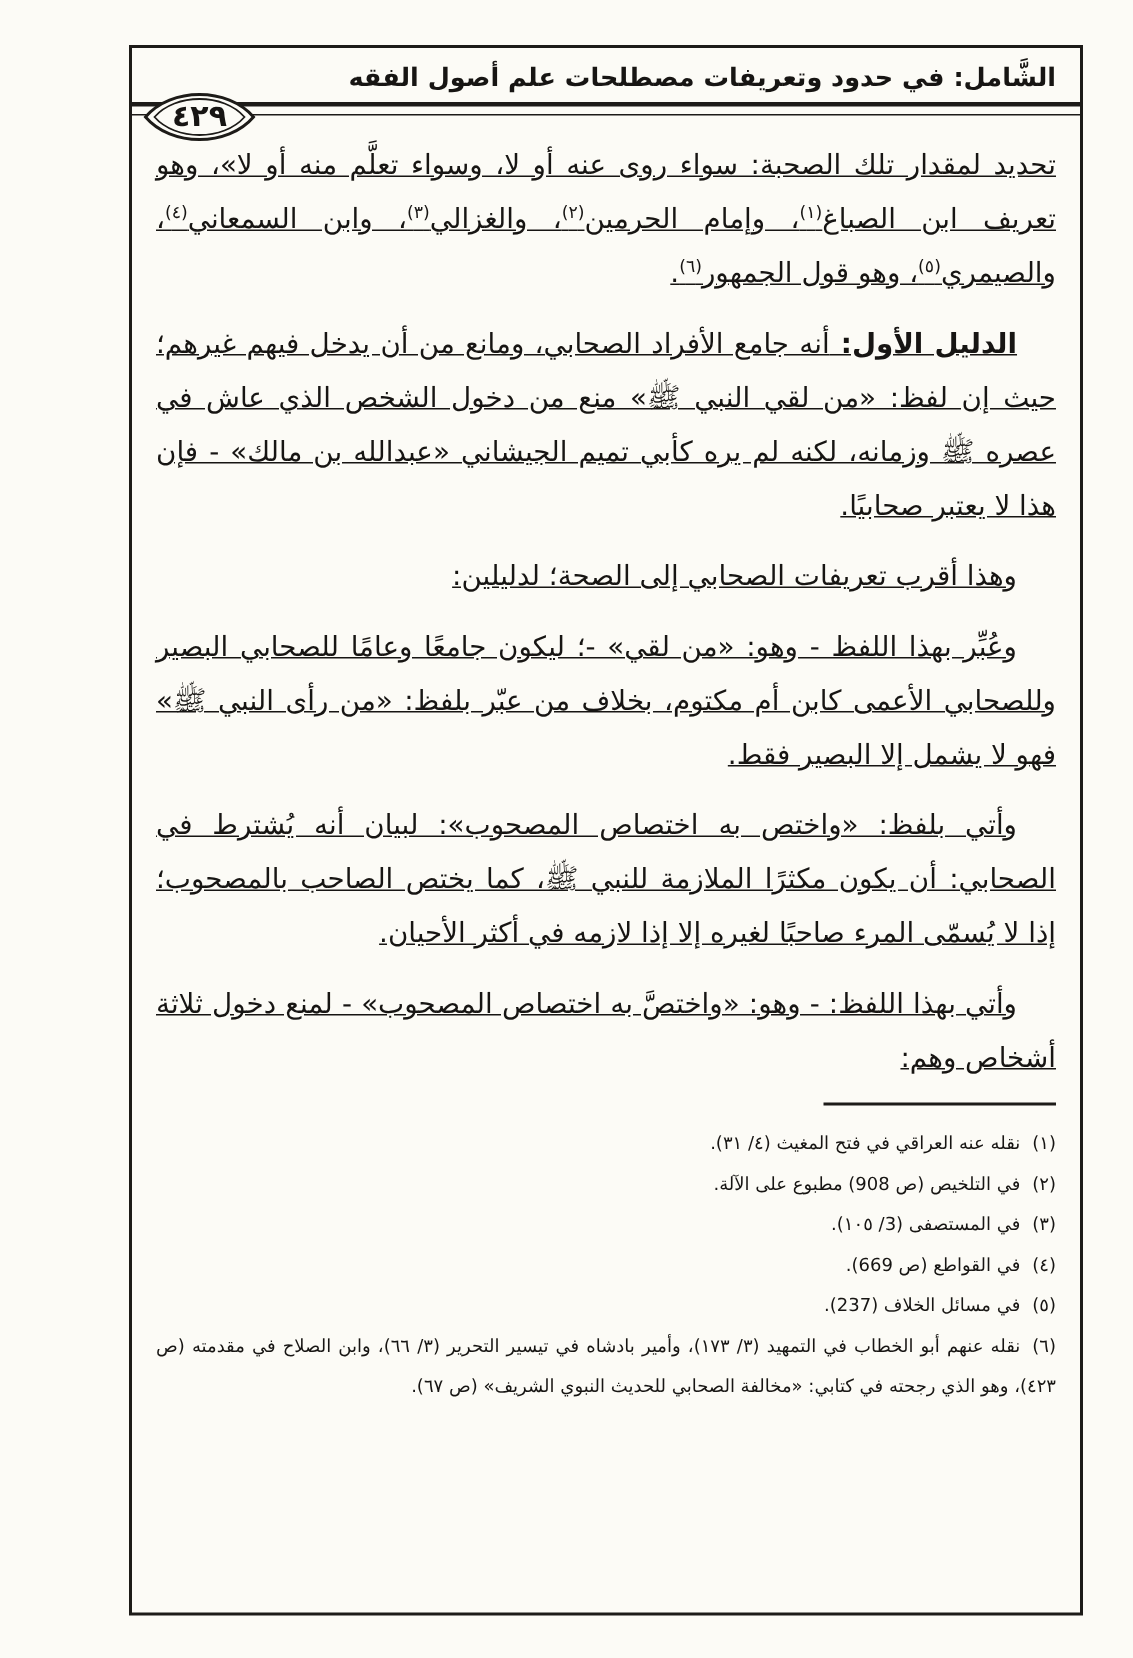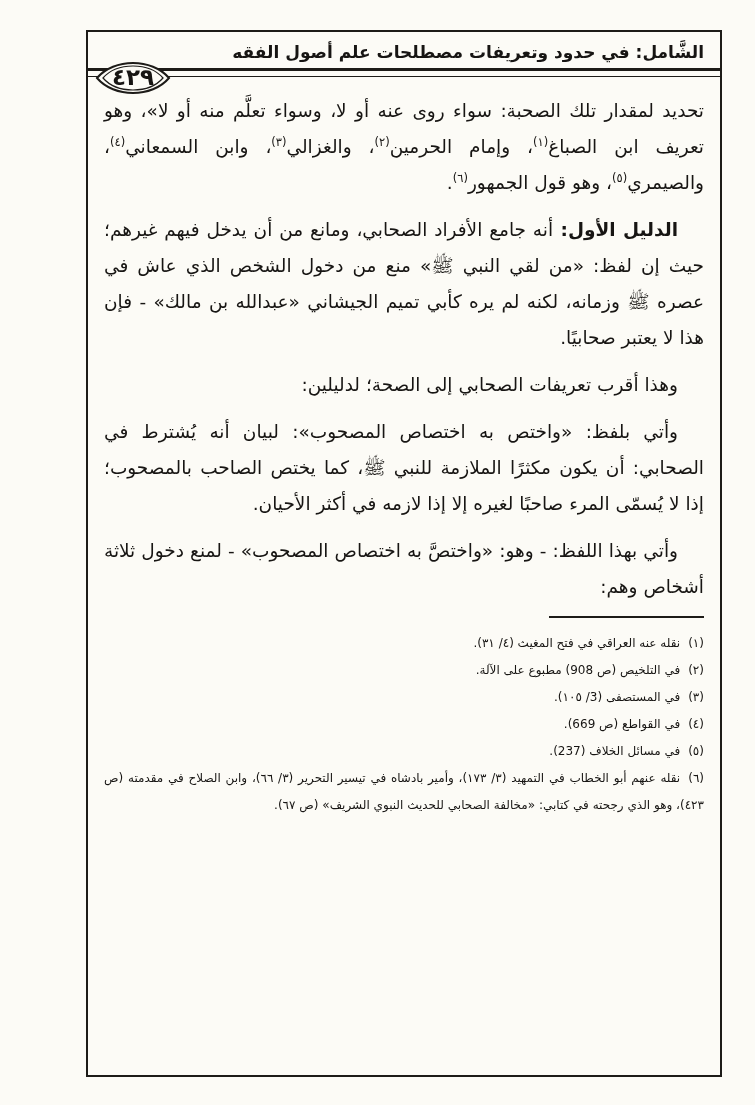--- a/index.html
+++ b/index.html
@@ -23,26 +23,27 @@
   .double-rule {
     height: 9px;
     border-top: 3px solid #1d1b18;
     border-bottom: 1.5px solid #1d1b18;
   }
   .page-badge { position: absolute; top: 23px; left: 6px; width: 78px; height: 46px; z-index: 5; }
   .badge-svg { position: absolute; left: 0; top: 0; width: 100%; height: 100%; }
   .badge-num {
     position: absolute; left: 0; top: 0; right: 0; bottom: 0;
     display: flex; align-items: center; justify-content: center;
-    font-size: 23px; font-weight: bold; padding-bottom: 2px;
+    font-size: 20px; font-weight: bold; padding-bottom: 2px;
   }
   .body-text {
     padding: 16px 16px 0;
     font-size: 18.5px; line-height: 36px;
     text-align: justify;
+    text-decoration: underline;
   }
   .body-text .para { margin-bottom: 11px; }
   .body-text .para.indent { text-indent: 26px; }
   .fnref { font-size: 11.5px; vertical-align: 7px; line-height: 0; }
   .bold { font-weight: bold; }
   .footnote-sep {
     width: 155px; height: 0;
     border-top: 2px solid #1d1b18;
     margin: 10px 16px 12px auto;
   }
@@ -70,20 +71,21 @@
         <path d="M3,23 C20,3 58,3 75,23 C58,43 20,43 3,23 Z" fill="#fcfbf6" stroke="#1d1b18" stroke-width="2"></path>
         <path d="M9,23 C23,7 55,7 69,23 C55,39 23,39 9,23 Z" fill="none" stroke="#1d1b18" stroke-width="1.2"></path>
       </svg>
       <span class="badge-num">٤٢٩</span>
     </div>
 
     <div class="body-text">
         <p class="para"><span>تحديد لمقدار تلك الصحبة: سواء روى عنه أو لا، وسواء تعلَّم منه أو لا»، وهو تعريف ابن الصباغ</span><sup class="fnref">(١)</sup><span>، وإمام الحرمين</span><sup class="fnref">(٢)</sup><span>، والغزالي</span><sup class="fnref">(٣)</sup><span>، وابن السمعاني</span><sup class="fnref">(٤)</sup><span>، والصيمري</span><sup class="fnref">(٥)</sup><span>، وهو قول الجمهور</span><sup class="fnref">(٦)</sup><span>.</span></p>
         <p class="para indent"><span class="bold">الدليل الأول: </span><span>أنه جامع الأفراد الصحابي، ومانع من أن يدخل فيهم غيرهم؛ حيث إن لفظ: «من لقي النبي ﷺ» منع من دخول الشخص الذي عاش في عصره ﷺ وزمانه، لكنه لم يره كأبي تميم الجيشاني «عبدالله بن مالك» - فإن هذا لا يعتبر صحابيًا.</span></p>
         <p class="para indent"><span>وهذا أقرب تعريفات الصحابي إلى الصحة؛ لدليلين:</span></p>
+        <p class="para indent"><span>وعُبِّر بهذا اللفظ - وهو: «من لقي» -؛ ليكون جامعًا وعامًا للصحابي البصير وللصحابي الأعمى كابن أم مكتوم، بخلاف من عبّر بلفظ: «من رأى النبي ﷺ» فهو لا يشمل إلا البصير فقط.</span></p>
         <p class="para indent"><span>وأتي بلفظ: «واختص به اختصاص المصحوب»: لبيان أنه يُشترط في الصحابي: أن يكون مكثرًا الملازمة للنبي ﷺ، كما يختص الصاحب بالمصحوب؛ إذا لا يُسمّى المرء صاحبًا لغيره إلا إذا لازمه في أكثر الأحيان.</span></p>
         <p class="para indent"><span>وأتي بهذا اللفظ: - وهو: «واختصَّ به اختصاص المصحوب» - لمنع دخول ثلاثة أشخاص وهم:</span></p>
       </div>
 
     <div class="footnote-sep"></div>
 
     <div class="footnotes">
         <p class="footnote"><span class="fn-num">(١)</span><span class="fn-text">نقله عنه العراقي في فتح المغيث (٤/ ٣١).</span></p>
         <p class="footnote"><span class="fn-num">(٢)</span><span class="fn-text">في التلخيص (ص 908) مطبوع على الآلة.</span></p>
         <p class="footnote"><span class="fn-num">(٣)</span><span class="fn-text">في المستصفى (3/ ١٠٥).</span></p>

